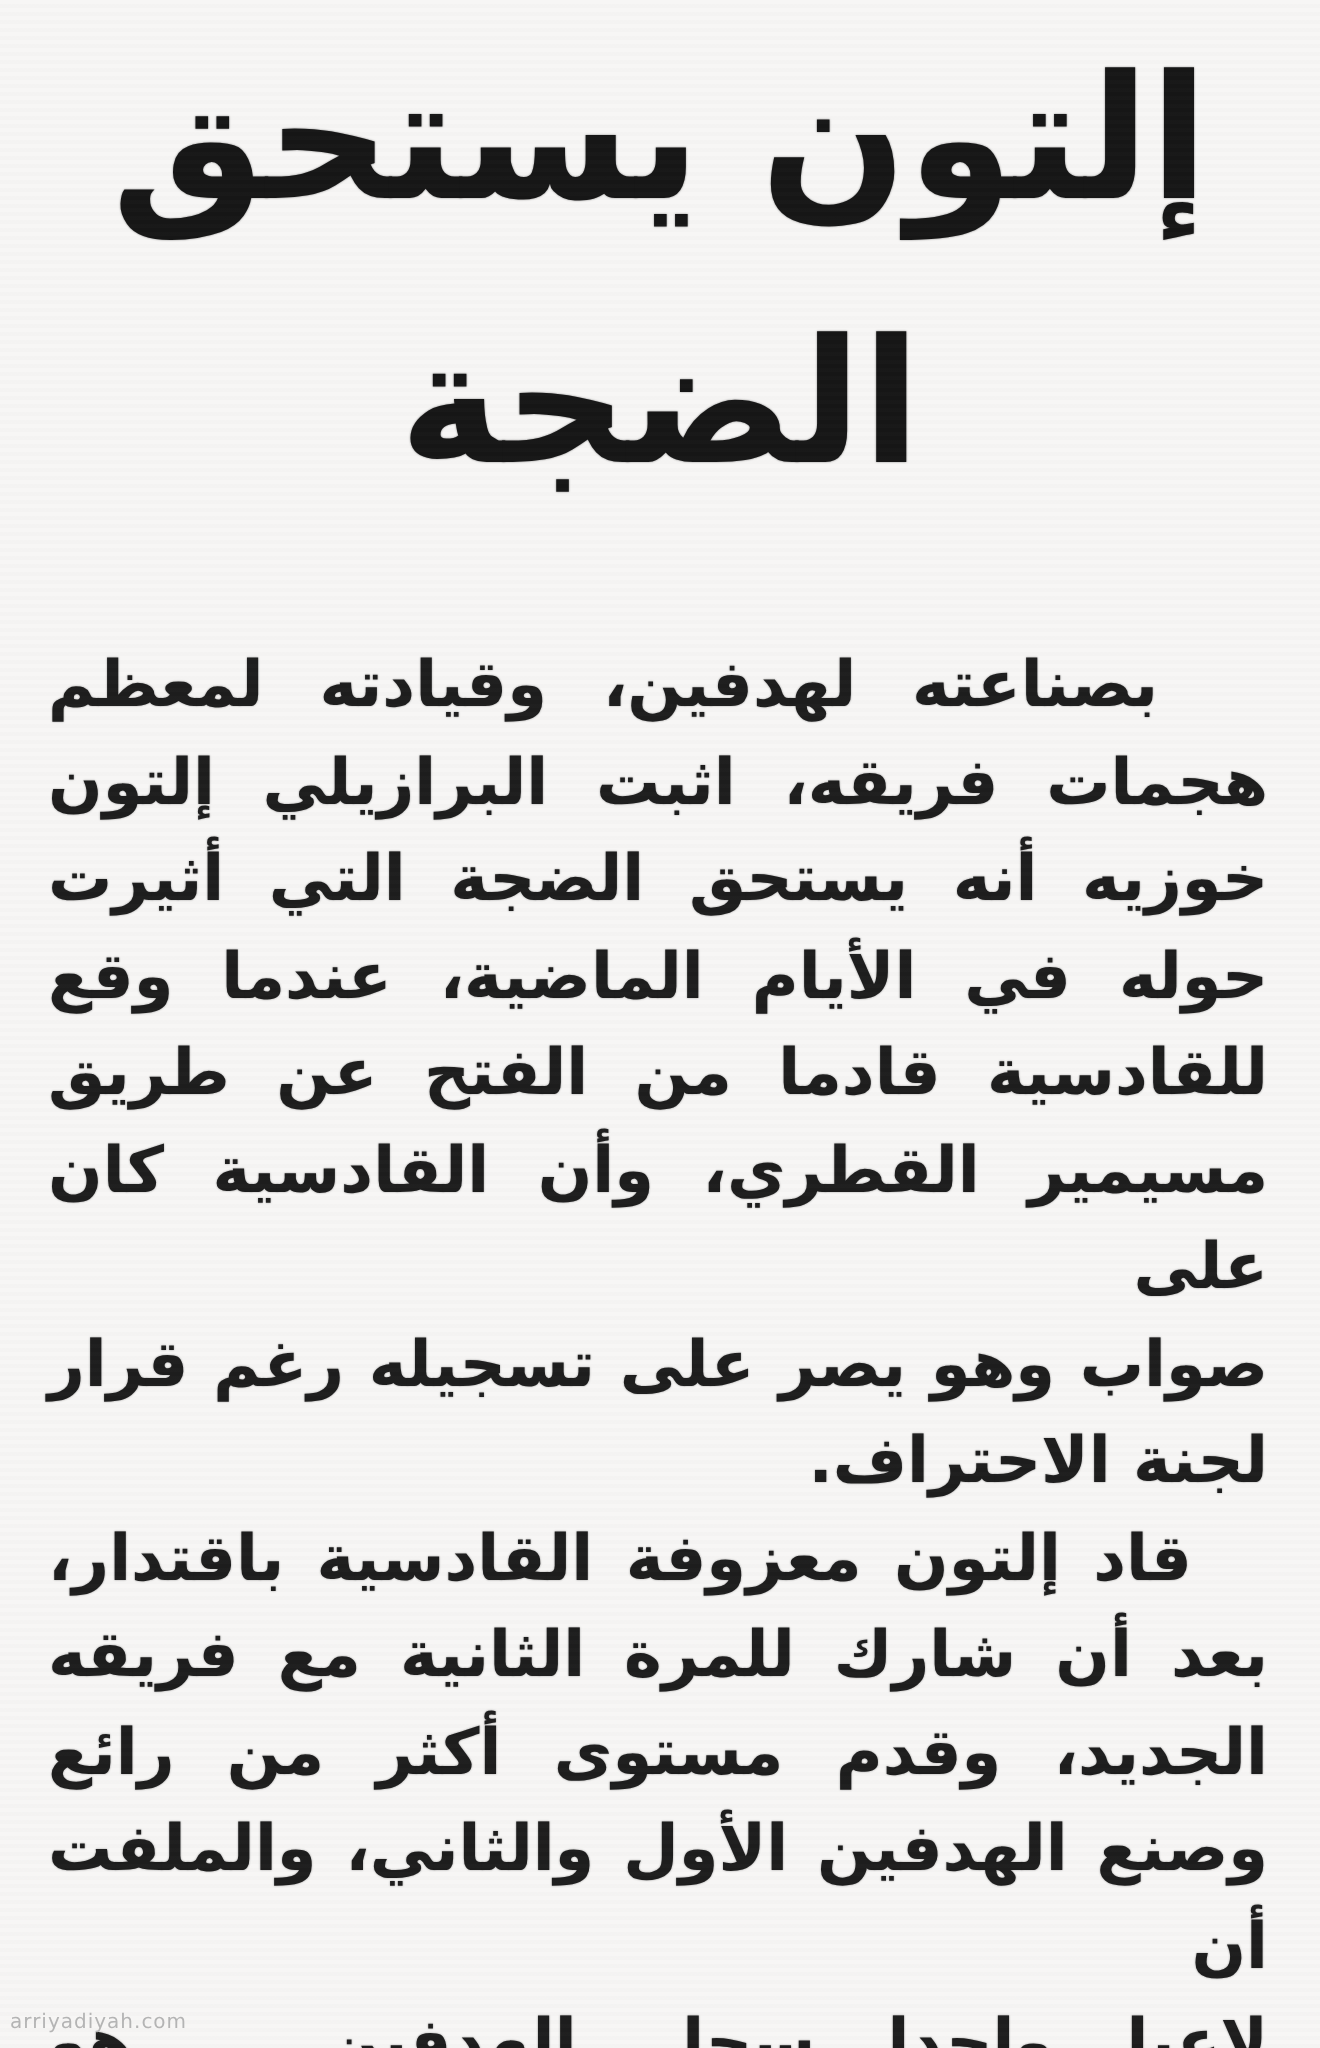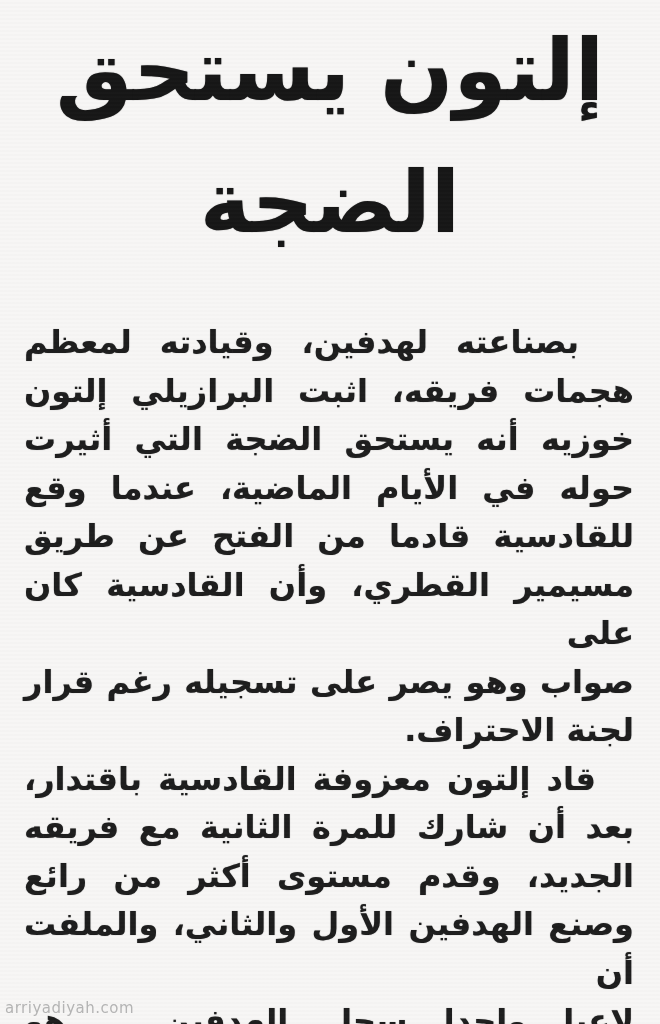--- a/index.html
+++ b/index.html
@@ -53,21 +53,21 @@
     text-shadow: 0 0 1px rgba(25,25,25,0.45);
   }
   .line.indent-1 { padding-right: 55px; }
   .line.indent-2 { padding-right: 38px; }
   .line.last-right  { text-align-last: right; }
   .watermark {
     position: absolute;
     left: 5px;
     bottom: 7px;
     direction: ltr;
-    font-size: 15px;
+    font-size: 10px;
     font-weight: normal;
     color: #b4b4b4;
     letter-spacing: 0.5px;
     font-family: "DejaVu Sans", sans-serif;
   }
 </style>
 </head>
 <body>
 
 <div class="page">

